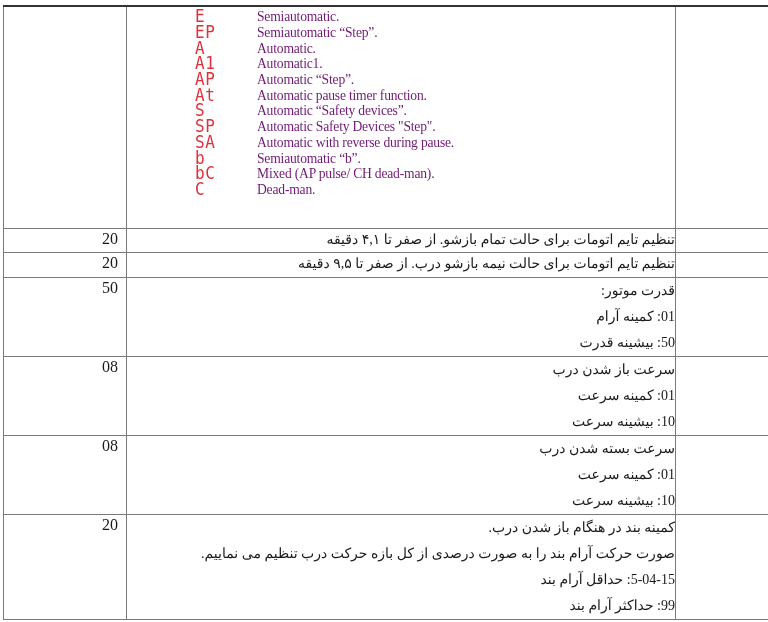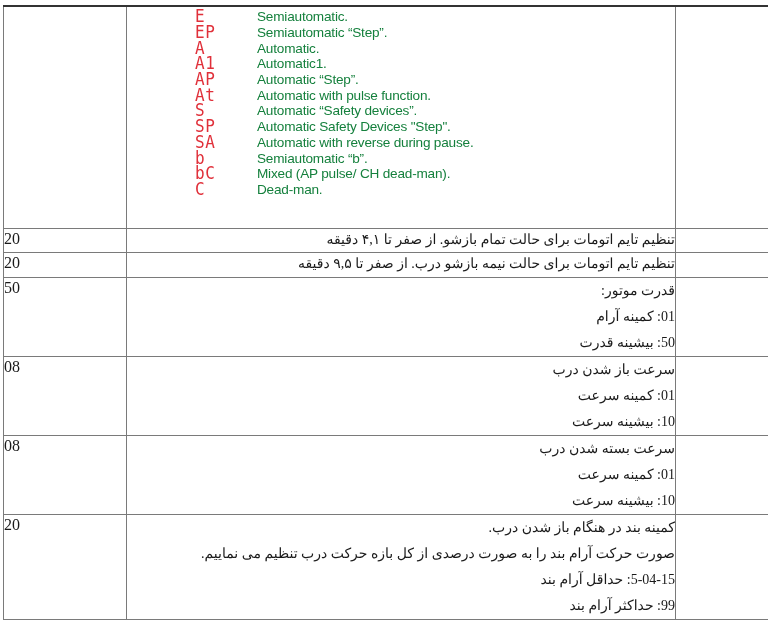--- a/index.html
+++ b/index.html
@@ -1,30 +1,30 @@
 <!DOCTYPE html>
 <html><head>
 <meta charset="utf-8">
 <style>
   html, body { margin: 0; padding: 0; background: #ffffff; }
   body { width: 768px; height: 622px; overflow: hidden; position: relative;
          font-family: "Liberation Serif", serif; color: #1a1a1a; }
   .tbl { position: absolute; left: 3px; top: 5px; width: 757px; border-collapse: collapse; table-layout: fixed; }
   .tbl td { border: 1.5px solid #7a7a7a; vertical-align: top; padding: 0; }
   .tbl tr:first-child td { border-top: 2px solid #333; }
-  .c-val { width: 118px; font-size: 16px; padding-right: 4px !important; }
+  .c-val { width: 118px; text-align: right; font-size: 16px; padding-right: 4px !important; }
   .c-val span { display: block; padding: 1px 4px 0 0; }
   .c-desc { width: 480px; }
   .c-code { width: 155px; text-align: right; font-size: 17px; }
   .c-code span { display: block; padding: 1px 6px 0 0; }
   .modes { padding: 2px 0 0 68px !important; }
   .mode { display: flex; height: 15.7px; align-items: center; }
   .mode .led { width: 62px; font-family: "DejaVu Sans Mono", monospace; color: #e0303a;
                font-size: 16px; letter-spacing: 0.5px; line-height: 15px; transform: scaleY(1.05); }
-  .mode .txt { font-family: Liberation Sans, sans-serif; font-size: 13.6px; color: #15803d; line-height: 15px; letter-spacing: -0.2px; }
+  .mode .txt { font-family: Liberation Serif, serif; font-size: 13.6px; color: #701a75; line-height: 15px; letter-spacing: -0.2px; }
   .fa { direction: rtl; text-align: right; font-size: 14px; padding-right: 6px; line-height: 26px; margin-top: 27px; }
   .fa .line { display: block; }
   .r1 { height: 222px; }
   .r-pa { height: 24px; }
   .r-pb { height: 25px; }
   .r-fo { height: 76px; }
   .r-so { height: 76px; }
   .r-sc { height: 79px; }
   .r-ro { height: 102px; }
   .single { line-height: 22px; padding-top: 1px; }
@@ -52,21 +52,21 @@
       <div class="mode">
             <span class="led">A1</span>
             <span class="txt">Automatic1.</span>
           </div>
       <div class="mode">
             <span class="led">AP</span>
             <span class="txt">Automatic “Step”.</span>
           </div>
       <div class="mode">
             <span class="led">At</span>
-            <span class="txt">Automatic with pulse function.</span>
+            <span class="txt">Automatic pause timer function.</span>
           </div>
       <div class="mode">
             <span class="led">S</span>
             <span class="txt">Automatic “Safety devices”.</span>
           </div>
       <div class="mode">
             <span class="led">SP</span>
             <span class="txt">Automatic Safety Devices "Step".</span>
           </div>
       <div class="mode">

